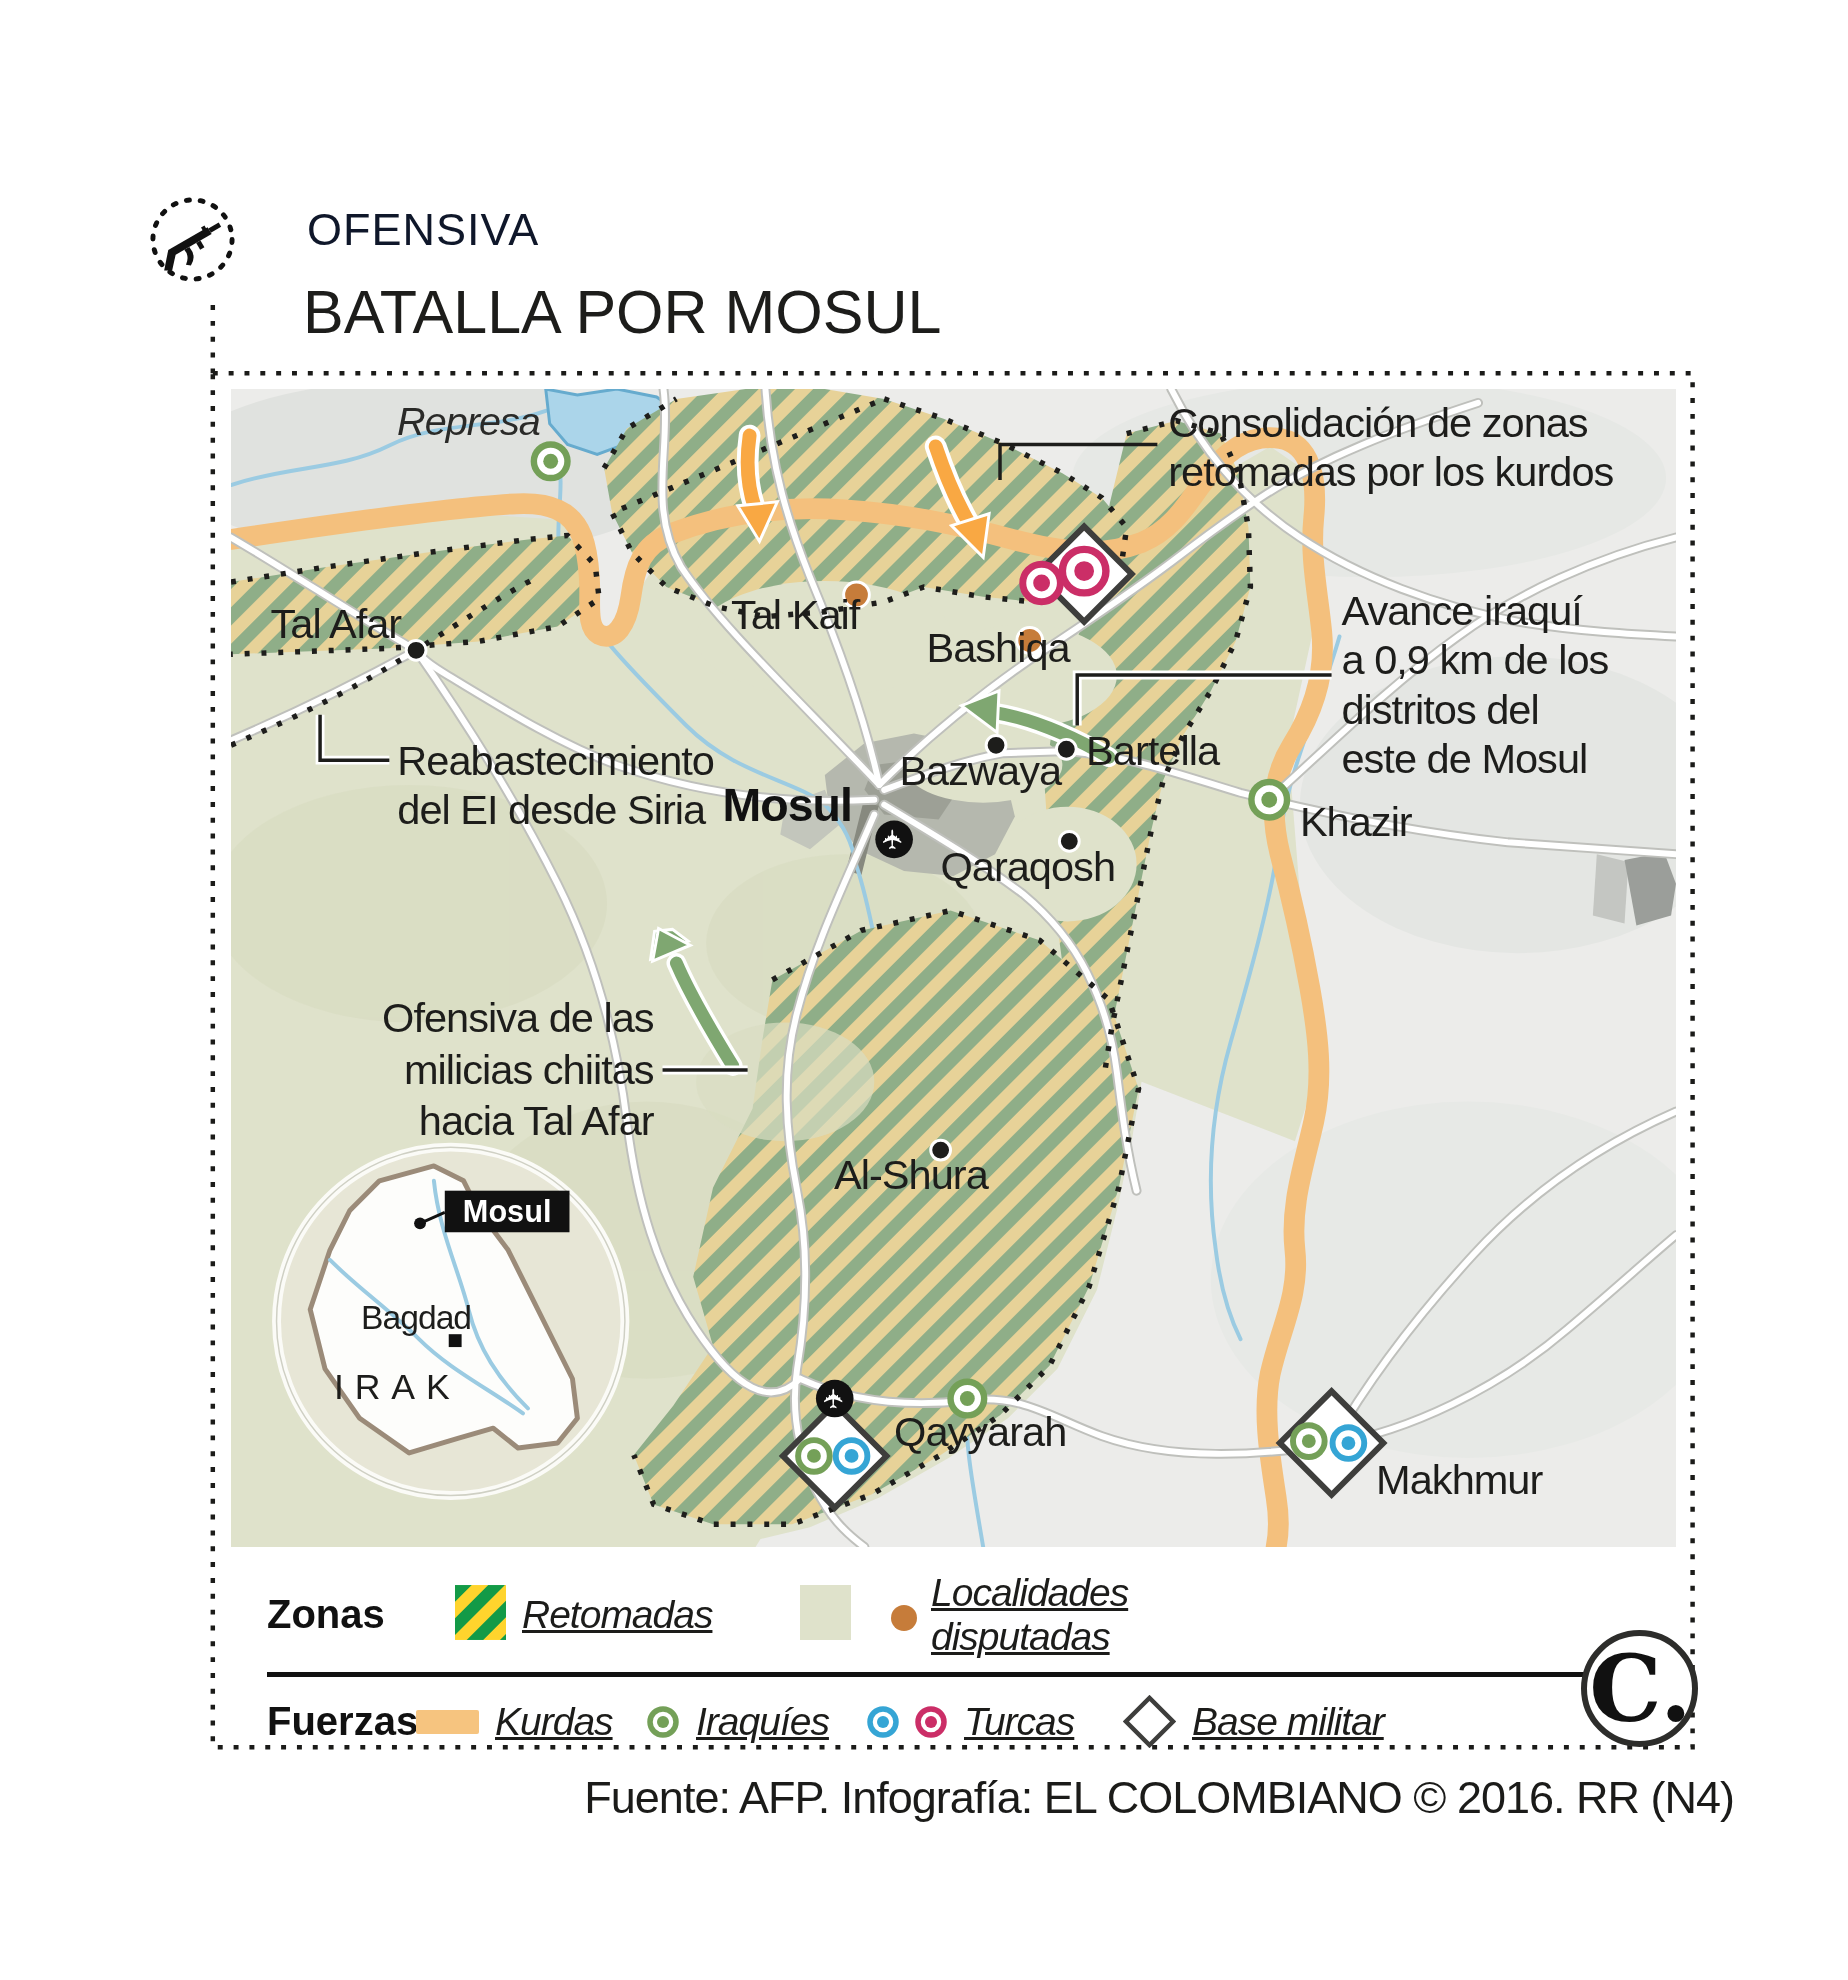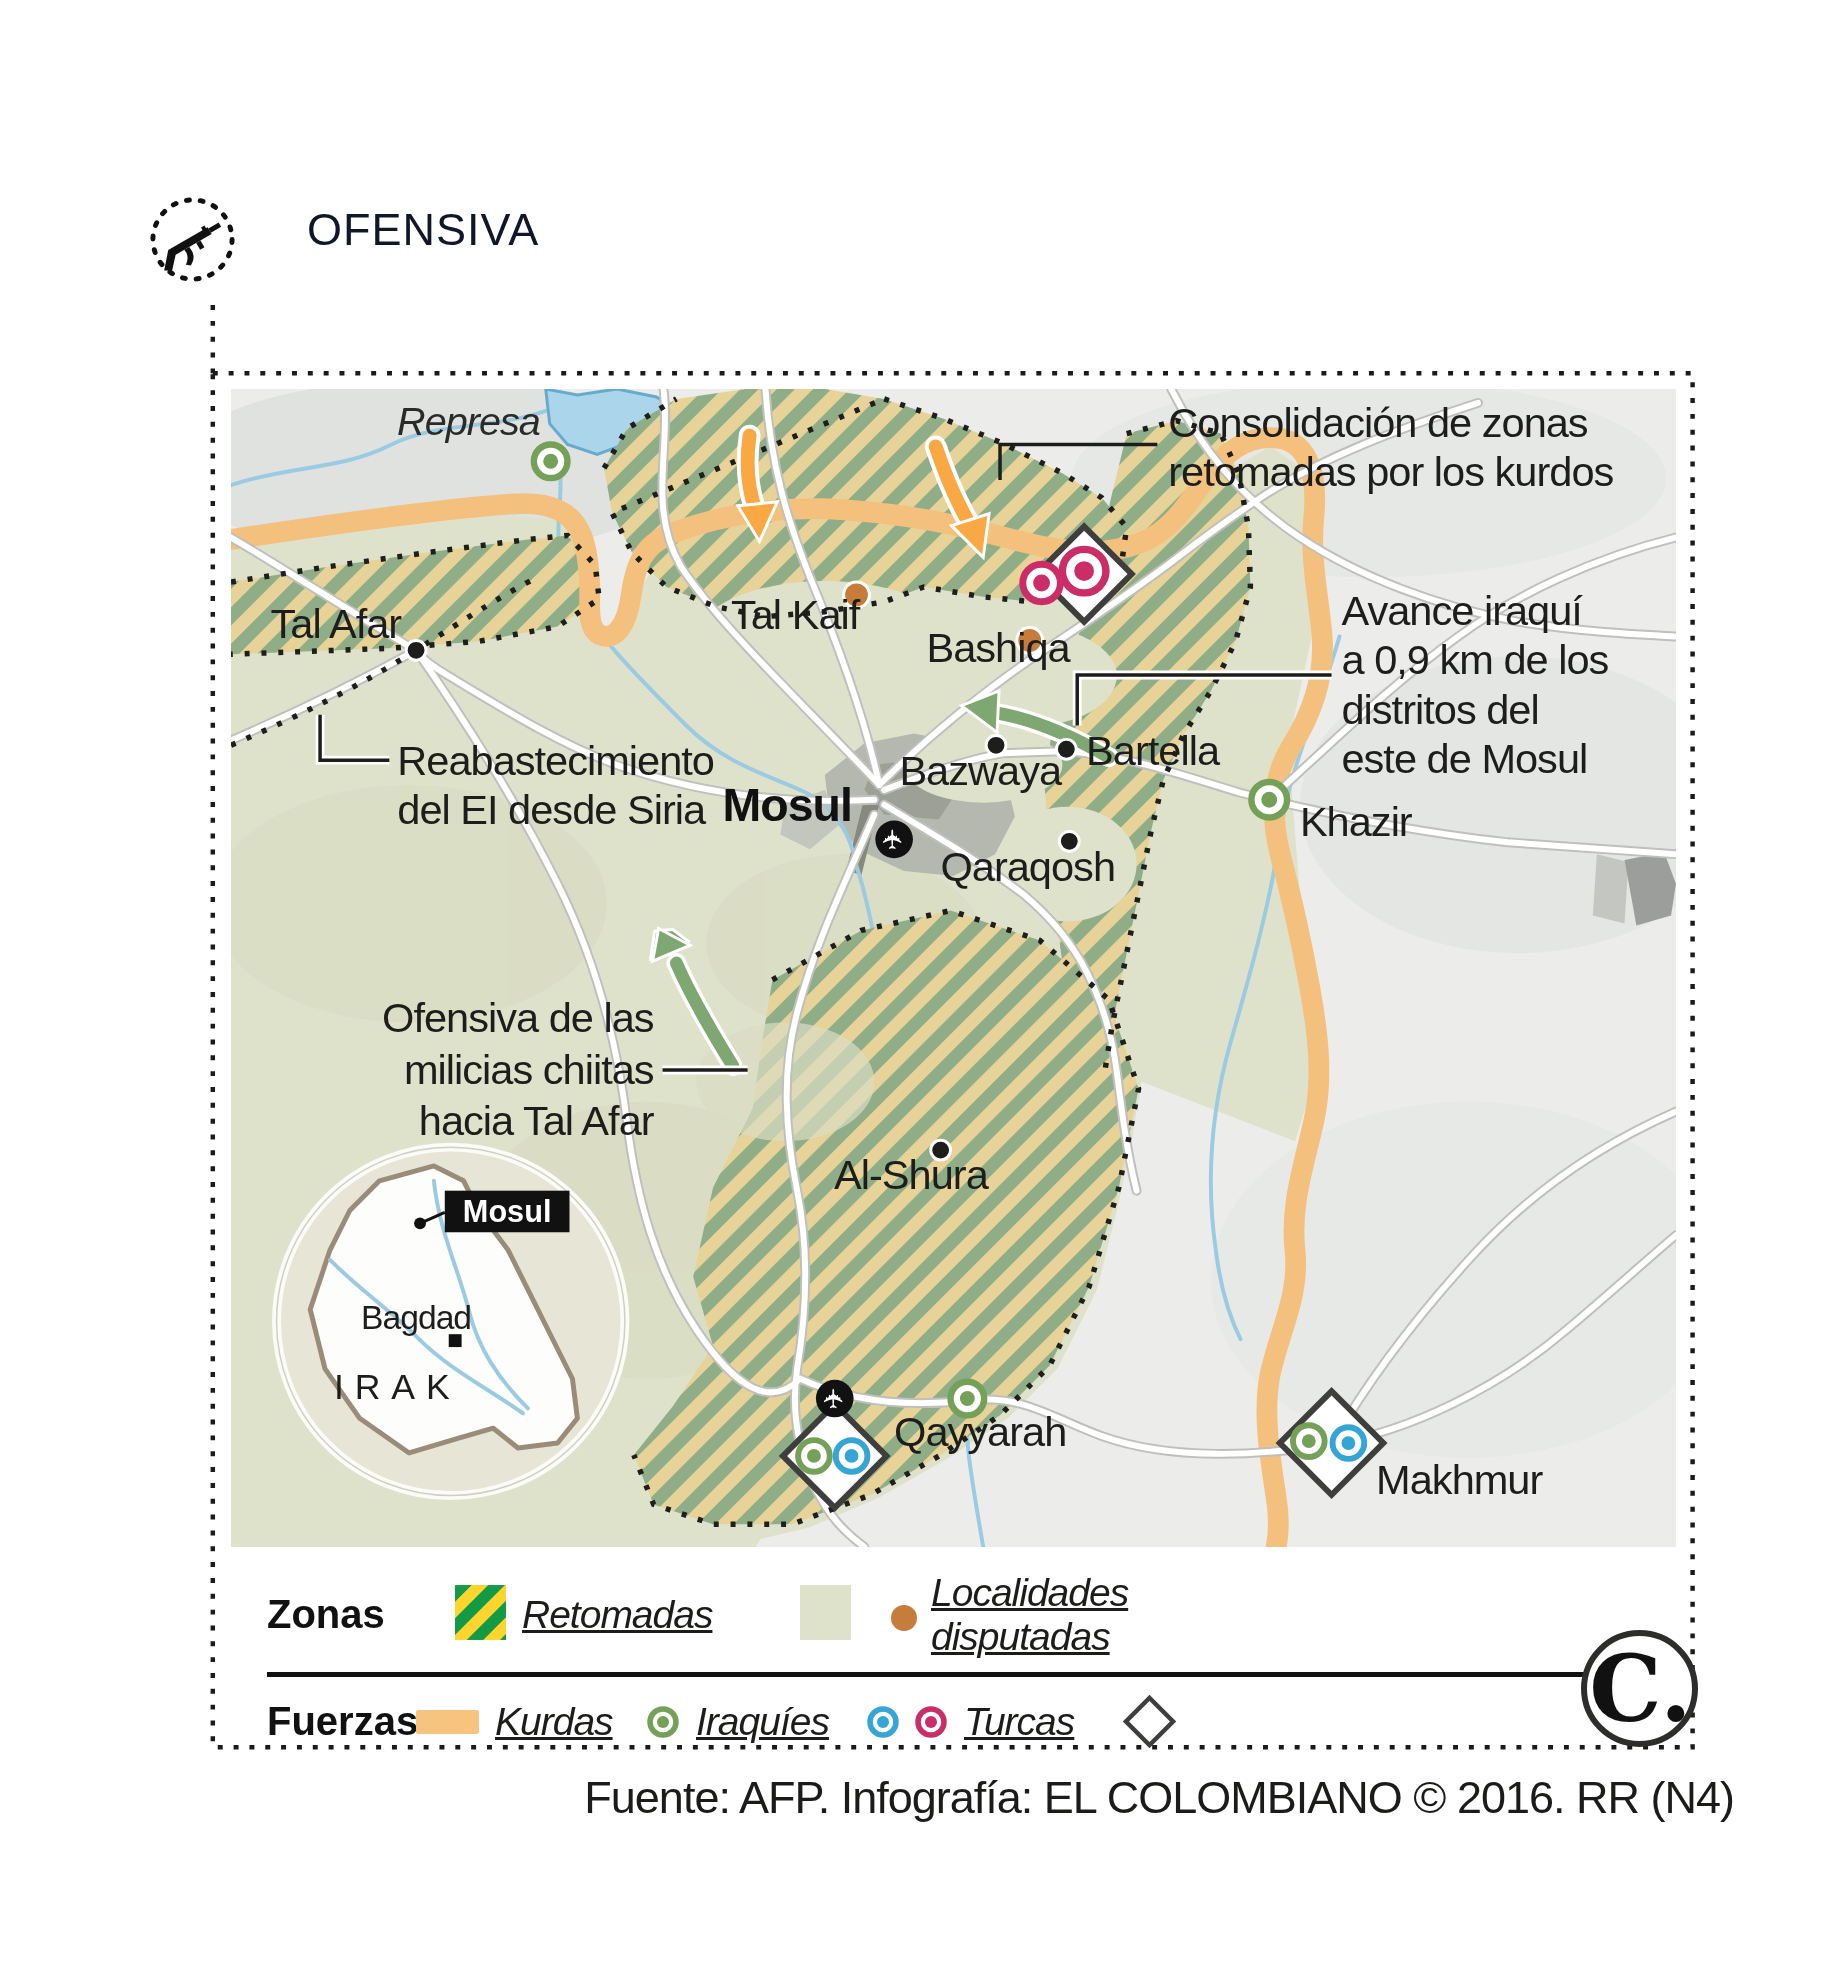--- a/index.html
+++ b/index.html
@@ -59,20 +59,21 @@
         <rect x="-26" y="-4" width="46" height="8"></rect>
         <rect x="20" y="-2.5" width="12" height="5"></rect>
         <polygon points="-26,-4 -40,12 -33,16 -22,4"></polygon>
         <path d="M-6,4 Q-4,16 -14,21 L-18,18 Q-10,12 -12,4 Z"></path>
         <rect x="2" y="4" width="5" height="8"></rect>
         <rect x="14" y="-7" width="4" height="4"></rect>
       </g>
     </svg>
   </div>
   <div class="kicker">OFENSIVA</div>
+  <div class="page-title">BATALLA POR MOSUL</div>
 
   <svg class="frame-svg" viewBox="0 0 1867 2000" width="1848" height="1980">
     <path d="M215,377 H1710 V1765 H215 Z M215,377 V298" fill="none" stroke="#1b1b19" stroke-width="4.5" stroke-dasharray="5 11"></path>
   </svg>
 
   <svg class="map-svg" viewBox="0 0 1460 1170">
     <defs>
       <pattern id="mapHatch" width="26" height="26" patternUnits="userSpaceOnUse" patternTransform="rotate(45)">
         <rect width="26" height="26" fill="#e7d298"></rect>
         <rect width="13" height="26" fill="#8fae88"></rect>
@@ -356,20 +357,21 @@
           <circle cx="19" cy="19" r="6" fill="#35a5d5"></circle>
       </svg>
       <svg class="lg-icon" style="margin-left:10px" width="38" height="38" viewBox="0 0 38 38">
         <circle cx="19" cy="19" r="13" fill="#fff" stroke="#cb2e67" stroke-width="5.5"></circle>
           <circle cx="19" cy="19" r="6" fill="#cb2e67"></circle>
       </svg>
       <span class="lg-val" style="margin-left:14px;width:139px">Turcas</span>
       <svg class="lg-icon" style="margin-left:20px" width="53" height="53" viewBox="0 0 54 54">
         <rect x="-17" y="-17" width="34" height="34" transform="translate(27,27) rotate(45)" fill="#fff" stroke="#3e3e3c" stroke-width="4.5"></rect>
       </svg>
+      <span class="lg-val" style="margin-left:16px">Base militar</span>
     </div>
   </div>
 
   <div class="logo">
       <span>C.</span>
     </div>
   <div class="footer">Fuente: AFP. Infografía: EL COLOMBIANO © 2016. RR (N4)</div>
 
 </div>
 

